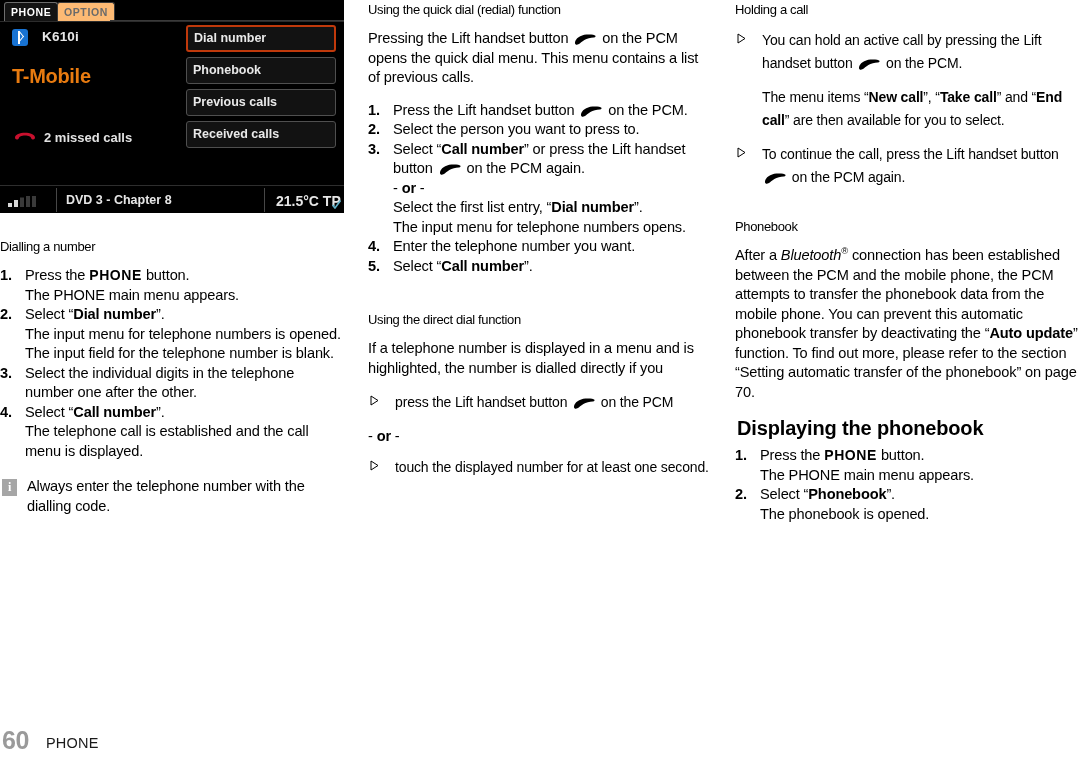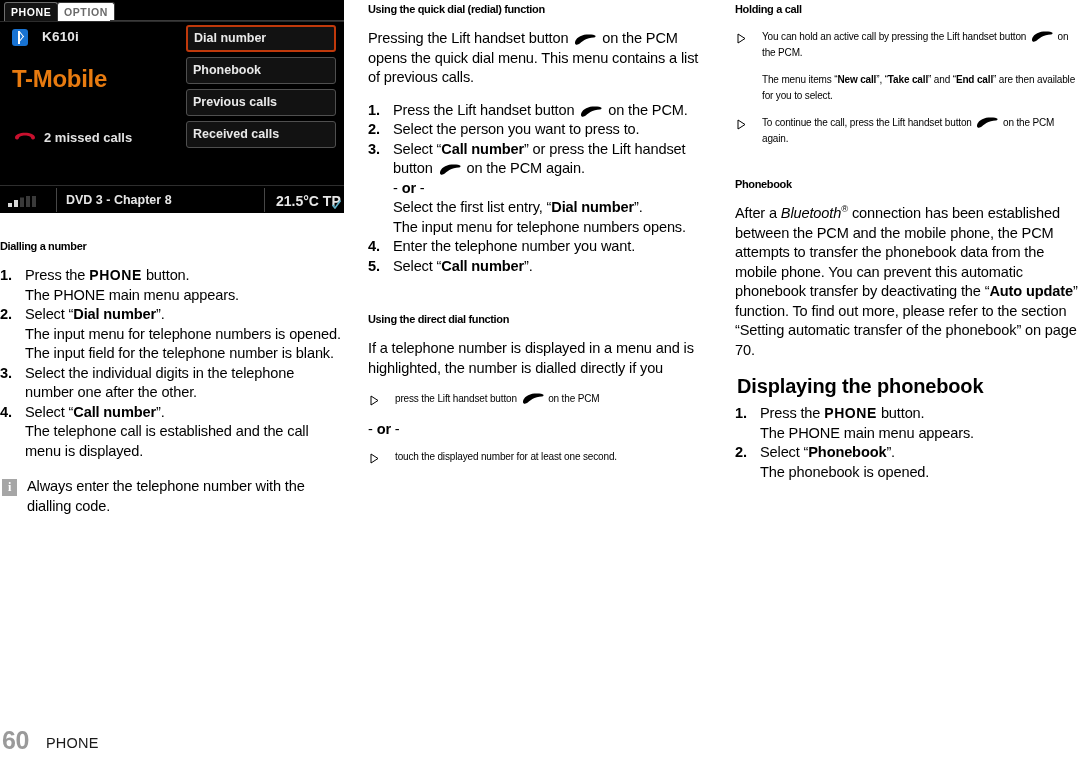--- a/index.html
+++ b/index.html
@@ -54,21 +54,21 @@
   }
   .pcm-tab-phone {
     left: 4px;
     color: #ffffff;
     background: #131313;
     border-color: #6d6d6d;
   }
   .pcm-tab-option {
     left: 57px;
     color: #6a6a6a;
-    background: #ffffff;
+    background: #fdba74;
     border-color: #3a3a3a;
   }
   .pcm-tabbar-rest {
     position: absolute; left: 110px; top: 20px;
     width: 234px; height: 1px; background: #3a3a3a;
   }
 
   .bt-icon {
     position: absolute; left: 12px; top: 29px;
     width: 16px; height: 17px;
@@ -88,21 +88,21 @@
     border-top: 1.6px solid #fff;
     transform: rotate(45deg) skew(6deg,6deg);
   }
   .pcm-device {
     position: absolute; left: 42px; top: 29px;
     color: #e7e7e7; font-size: 13.5px; font-weight: bold;
     letter-spacing: 0.2px;
   }
   .pcm-carrier {
     position: absolute; left: 12px; top: 65px;
-    color: #e87b10; font-size: 24px; font-weight: bold;
+    color: #e87b10; font-size: 20px; font-weight: bold;
     letter-spacing: -0.3px;
   }
   .missed-icon {
     position: absolute; left: 14px; top: 132px;
     width: 22px; height: 11px;
   }
   .pcm-missed {
     position: absolute; left: 44px; top: 130px;
     color: #e2e2e2; font-size: 13px; font-weight: bold;
   }
@@ -144,22 +144,22 @@
     color: #e6e6e6; font-size: 14px; font-weight: bold;
   }
   .pcm-tp-check {
     position: absolute; left: 332px; top: 14px;
     width: 9px; height: 9px;
   }
 
   
   h2.sec {
     margin: 0 0 10px 0;
-    font-size: 11px;
-    font-weight: bold;
+    font-size: 13px;
+    font-weight: normal;
     letter-spacing: -0.35px;
     line-height: 19px;
   }
   h3.sub {
     margin: 0 0 9px 2px;
     font-size: 20px;
     font-weight: bold;
     letter-spacing: -0.15px;
     line-height: 17px;
   }
@@ -192,22 +192,22 @@
     font-weight: bold;
     font-size: 14.6px;
   }
   .sub-line { display: block; }
 
   ul.bullets { margin: 0 0 13px 0; padding: 0; list-style: none; }
   ul.bullets > li {
     position: relative;
     padding-left: 27px;
     margin-bottom: 11px;
-    font-size: 10px;
-    line-height: 16px;
+    font-size: 14px;
+    line-height: 23px;
     letter-spacing: -0.15px;
   }
   ul.bullets > li:last-child { margin-bottom: 0; }
   .tri {
     position: absolute; left: 2px; top: 4px;
     width: 9px; height: 11px;
   }
   .ortext {
     margin: 9px 0 9px 0;
     font-size: 14.6px;

